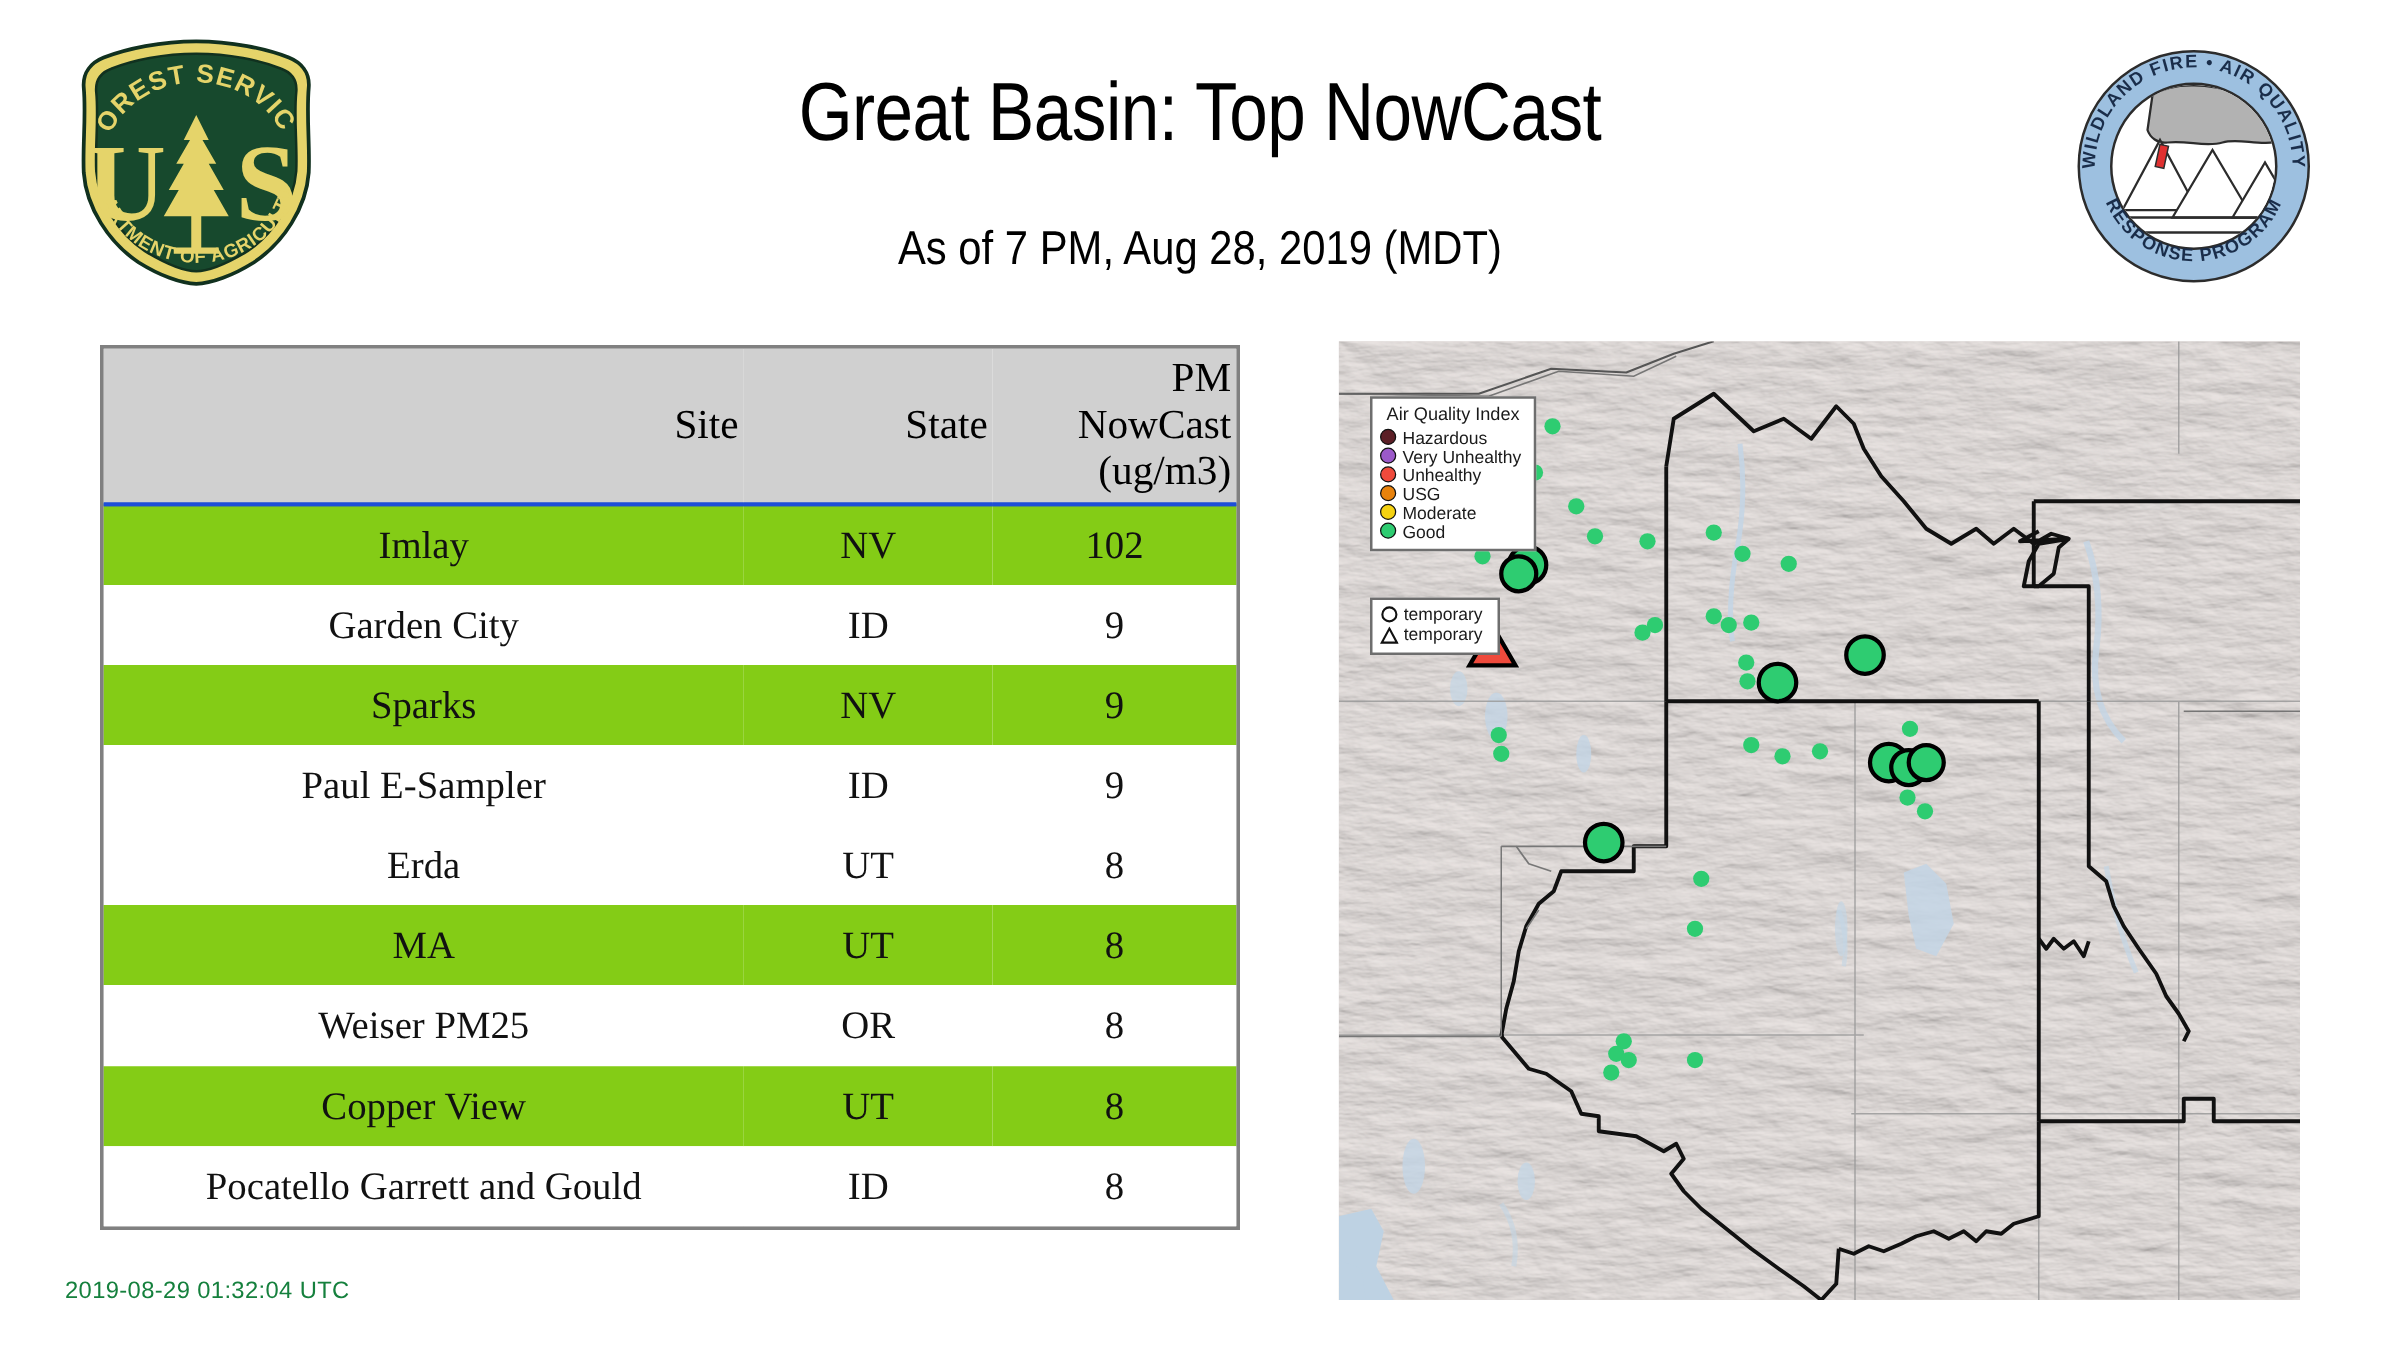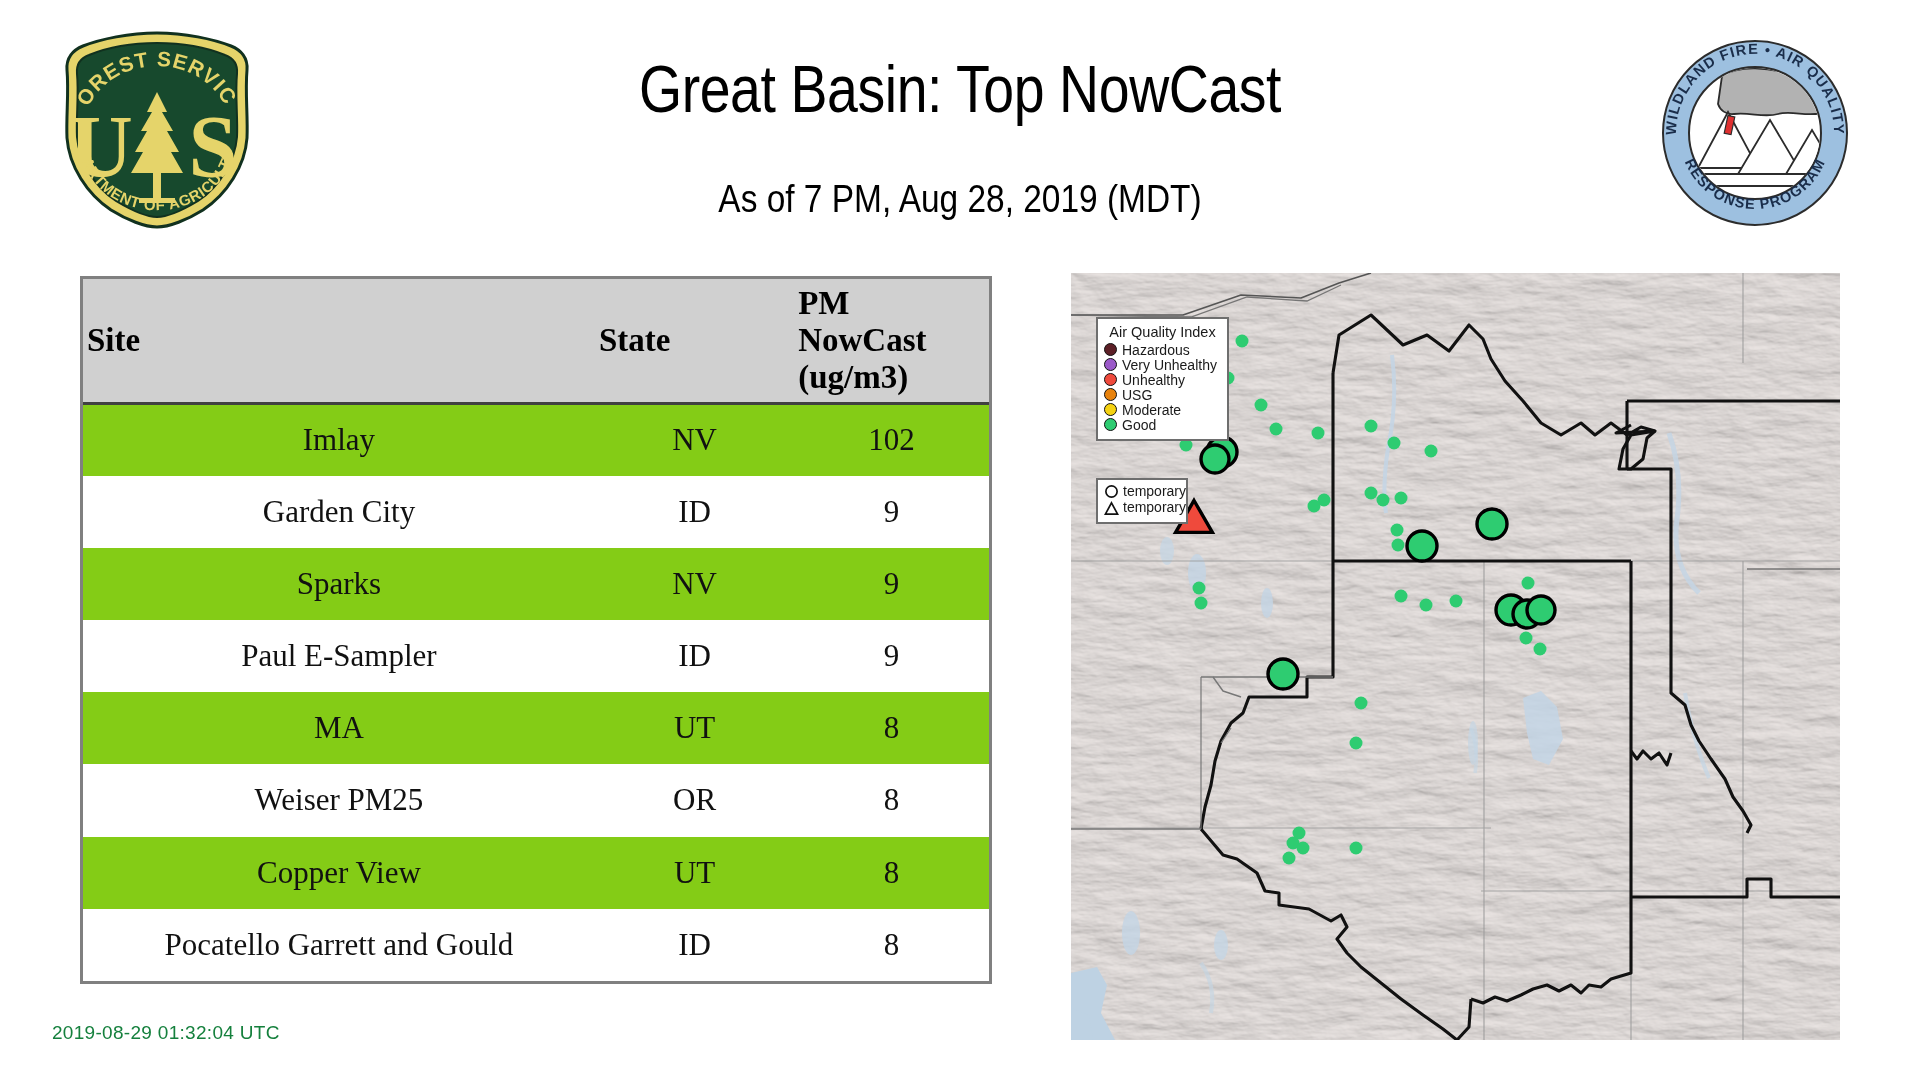--- a/index.html
+++ b/index.html
@@ -60,25 +60,25 @@
     border-collapse: collapse;
     table-layout: fixed;
     font-family: "Liberation Serif", serif;
   }
   #aqi-table col.c-site  { width: 56.5%; }
   #aqi-table col.c-state { width: 22.0%; }
   #aqi-table col.c-pm    { width: 21.5%; }
 
   #aqi-table thead th {
     background: #d0d0d0;
-    border-bottom: 3px solid #404040;
-    font-weight: bold;
+    border-bottom: 3px solid #1d4ed8;
+    font-weight: normal;
     font-size: 33px;
     color: #000;
-    text-align: left;
+    text-align: right;
     vertical-align: middle;
     padding: 6px 4px;
     height: 116px;
     line-height: 1.12;
   }
   #aqi-table tbody td {
     text-align: center;
     vertical-align: middle;
     font-size: 31px;
     color: #111;
@@ -118,21 +118,21 @@
   #legend-aqi .legend-title {
     font-size: 14.5px; text-align: center; margin-bottom: 3px; color:#1a1a1a;
   }
   #legend-aqi .legend-row {
     display: flex; align-items: flex-start; font-size: 14px; line-height: 1.04; margin-bottom: 0.5px;
   }
   #legend-aqi .swatch {
     width: 13px; height: 13px; border-radius: 50%;
     border: 1.6px solid #111; margin-right: 5px; flex: none;
   }
-  #legend-sym { left: 25px; top: 205px; width: 92px; padding: 4px 5px 5px 6px; }
+  #legend-sym { left: 25px; top: 205px; width: 104px; padding: 4px 5px 5px 6px; }
   #legend-sym .legend-row {
     display: flex; align-items: center; font-size: 14px; line-height: 1.1; margin-bottom: 1px;
   }
   #legend-sym .sym { width: 15px; height: 15px; margin-right: 4px; flex: none; }
 
   .marker-big { stroke: #000; stroke-width: 3.4; }
   .marker-dot { stroke: none; }
 </style>
 </head>
 <body>
@@ -233,20 +233,25 @@
           </tr>
           <tr class="odd">
             <td>Sparks</td>
             <td>NV</td>
             <td>9</td>
           </tr>
           <tr class="even">
             <td>Paul E-Sampler</td>
             <td>ID</td>
             <td>9</td>
+          </tr>
+          <tr class="even">
+            <td>Erda</td>
+            <td>UT</td>
+            <td>8</td>
           </tr>
           <tr class="odd">
             <td>MA</td>
             <td>UT</td>
             <td>8</td>
           </tr>
           <tr class="even">
             <td>Weiser PM25</td>
             <td>OR</td>
             <td>8</td>

